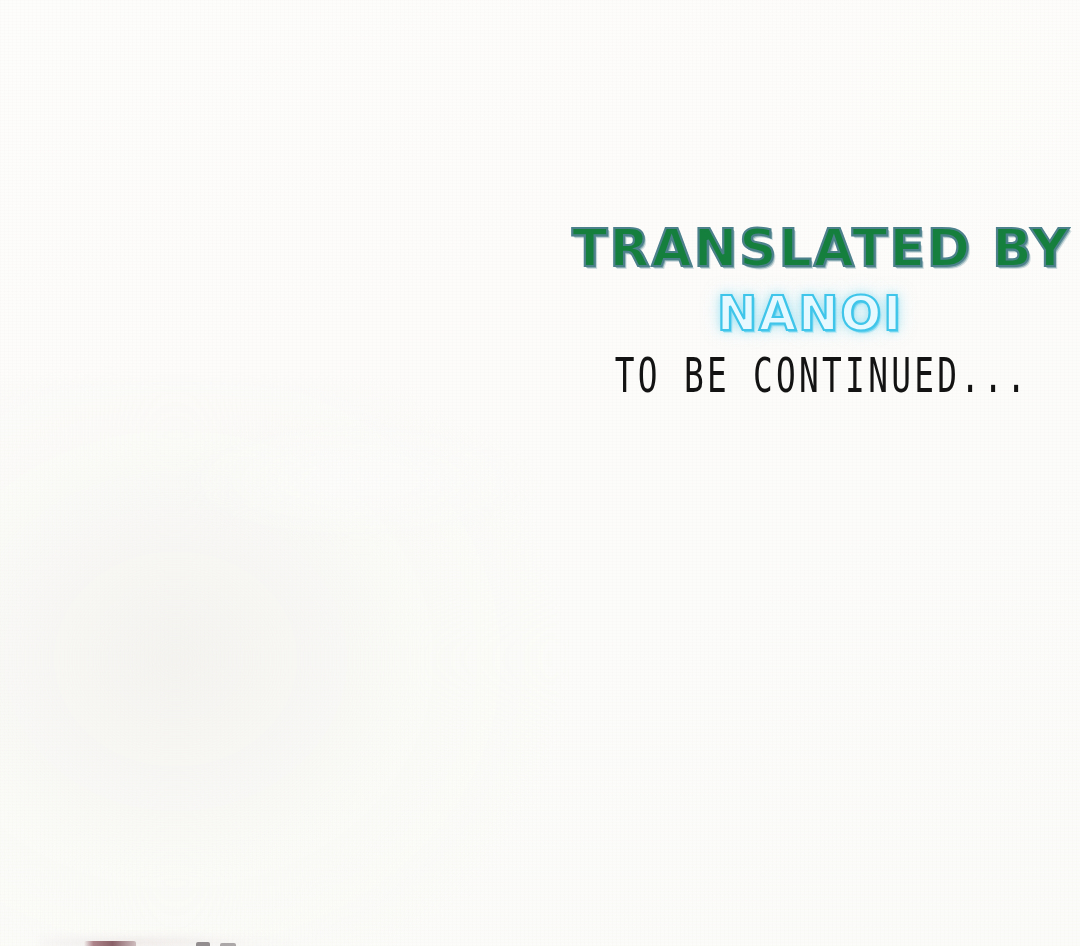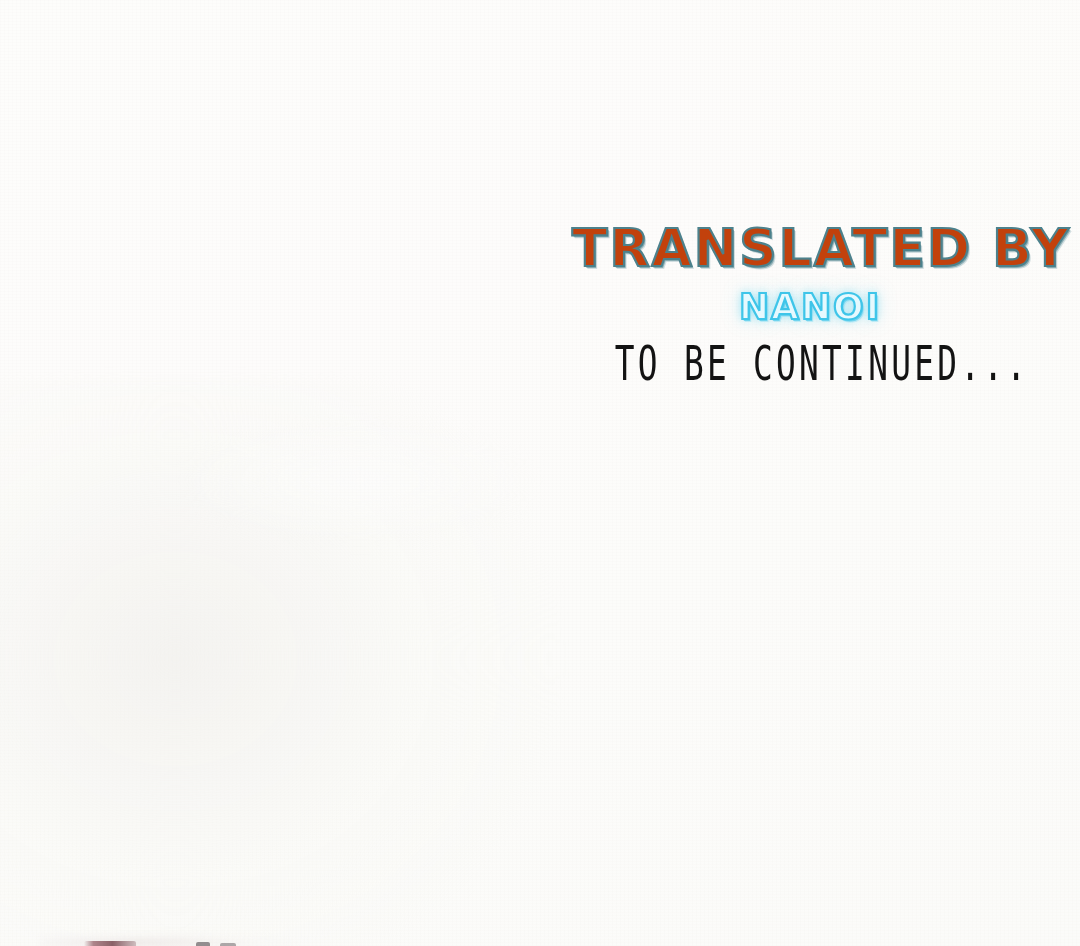--- a/index.html
+++ b/index.html
@@ -75,33 +75,33 @@
     width: 476px;
     text-align: center;
   }
 
   .line-translated {
     font-family: "DejaVu Sans", sans-serif;
     font-size: 52px;
     font-weight: 700;
     letter-spacing: 2px;
     line-height: 1.02;
-    color: #c2410c;
+    color: #15803d;
     -webkit-text-stroke: 2.2px #4c818c;
     text-shadow:
        1.5px 1.5px 0 rgba(76,129,140,0.55),
        2.5px 2.5px 0 rgba(111,156,165,0.30),
       -0.5px -0.5px 0 rgba(223,238,240,0.9);
     white-space: nowrap;
   }
 
   .line-nanoi {
     margin-top: 14px;
     font-family: "DejaVu Sans", sans-serif;
-    font-size: 36px;
+    font-size: 48px;
     font-weight: 700;
     letter-spacing: 2px;
     line-height: 1.02;
     color: #e6f9fe;
     -webkit-text-stroke: 2.2px #3ec5e9;
     text-shadow:
        1.5px 1.5px 0 rgba(62,197,233,0.60),
        2.5px 2.5px 0 rgba(118,216,241,0.35),
        0 0 10px rgba(78,205,238,0.55),
        0 0 20px rgba(100,214,241,0.35);

